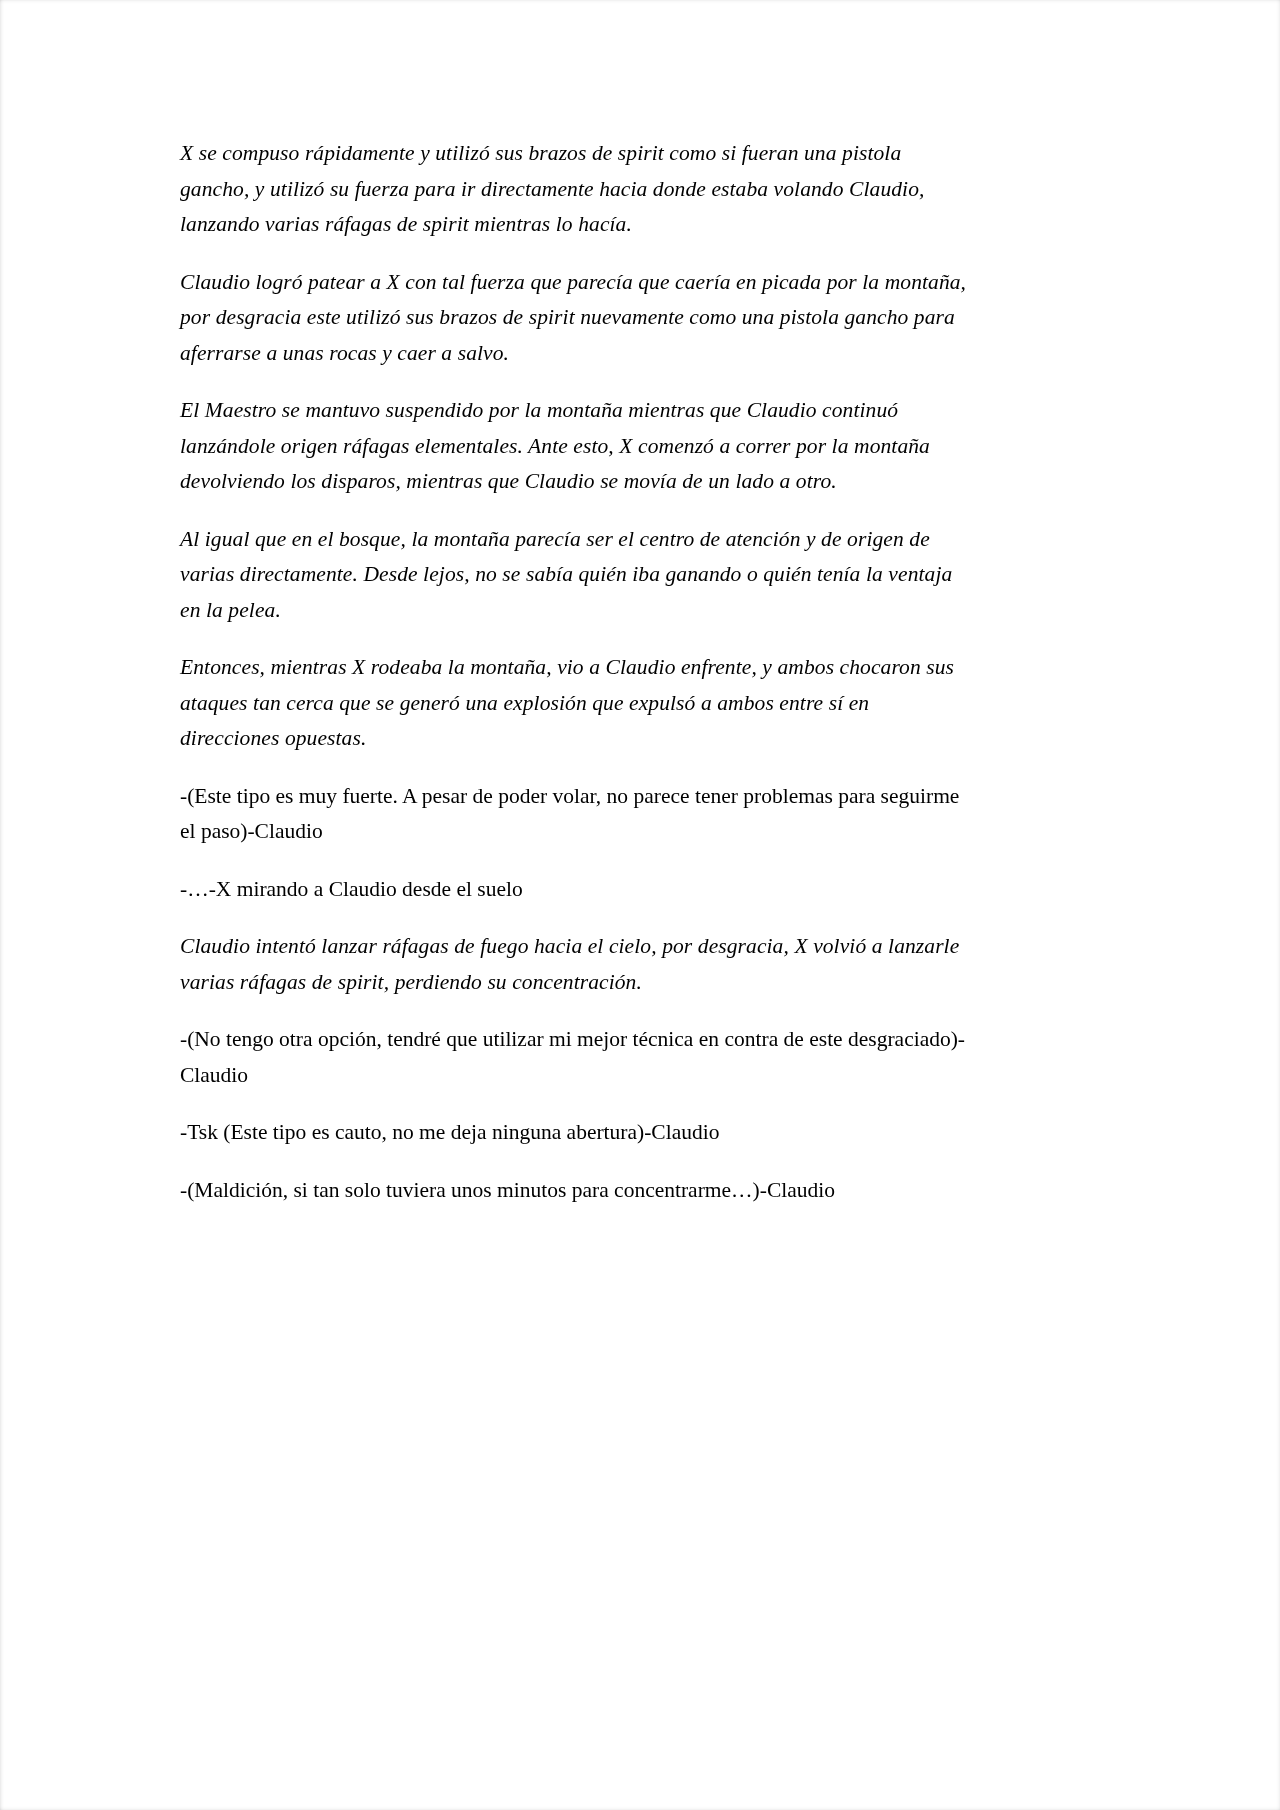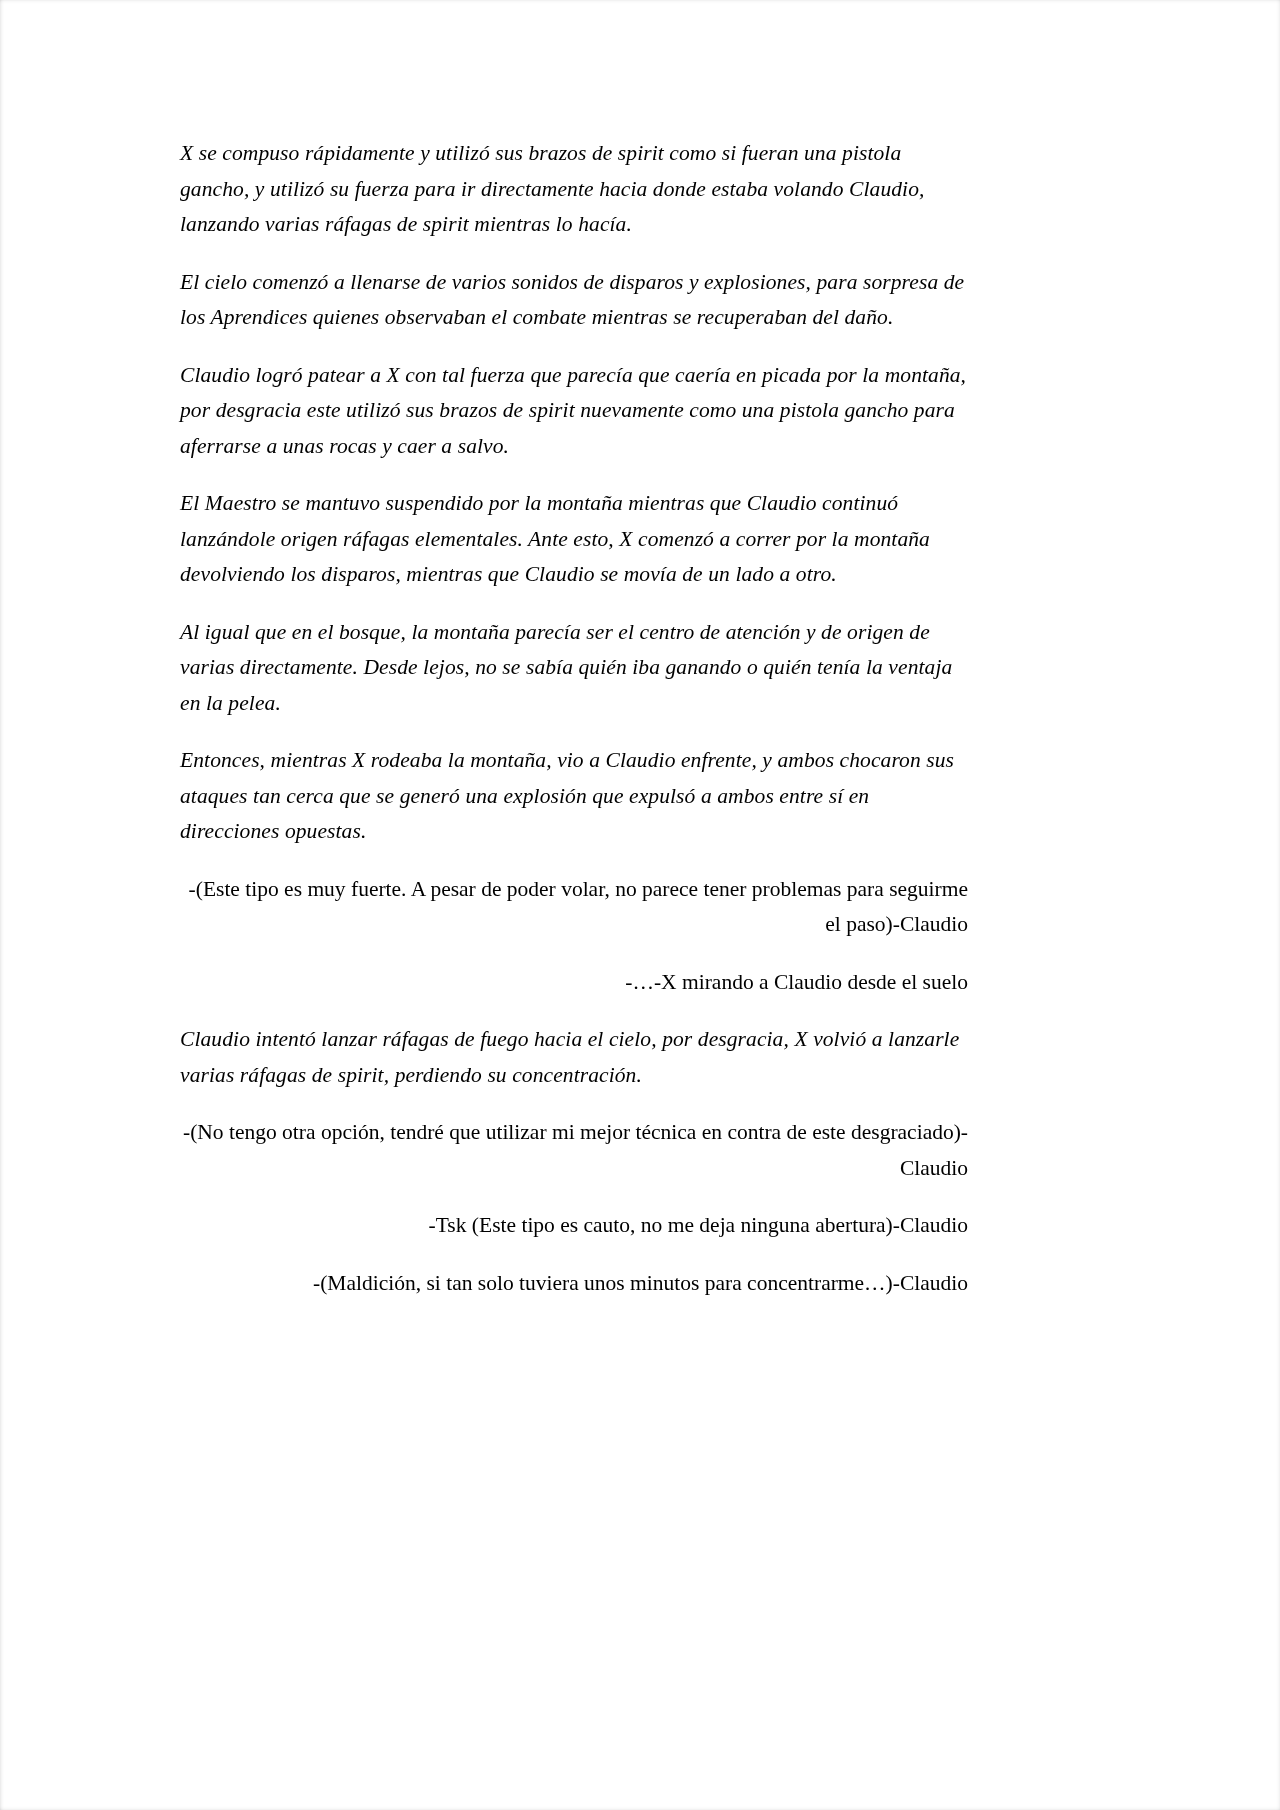--- a/index.html
+++ b/index.html
@@ -56,35 +56,33 @@
   }
 
   p.narration {
     font-style: italic;
     letter-spacing: 0.1px;
   }
 
   p.dialogue {
     font-style: normal;
     letter-spacing: 0.0px;
-    text-align: right;
   }
 
   p.para:last-child {
     margin-bottom: 0;
   }
 </style>
 </head>
 <body>
 
 <div class="page">
   <div class="content">
 
     <p class="para narration">X se compuso rápidamente y utilizó sus brazos de spirit como si fueran una pistola gancho, y utilizó su fuerza para ir directamente hacia donde estaba volando Claudio, lanzando varias ráfagas de spirit mientras lo hacía.</p>
-    <p class="para narration">El cielo comenzó a llenarse de varios sonidos de disparos y explosiones, para sorpresa de los Aprendices quienes observaban el combate mientras se recuperaban del daño.</p>
     <p class="para narration">Claudio logró patear a X con tal fuerza que parecía que caería en picada por la montaña, por desgracia este utilizó sus brazos de spirit nuevamente como una pistola gancho para aferrarse a unas rocas y caer a salvo.</p>
     <p class="para narration">El Maestro se mantuvo suspendido por la montaña mientras que Claudio continuó lanzándole origen ráfagas elementales. Ante esto, X comenzó a correr por la montaña devolviendo los disparos, mientras que Claudio se movía de un lado a otro.</p>
     <p class="para narration">Al igual que en el bosque, la montaña parecía ser el centro de atención y de origen de varias directamente. Desde lejos, no se sabía quién iba ganando o quién tenía la ventaja en la pelea.</p>
     <p class="para narration">Entonces, mientras X rodeaba la montaña, vio a Claudio enfrente, y ambos chocaron sus ataques tan cerca que se generó una explosión que expulsó a ambos entre sí en direcciones opuestas.</p>
     <p class="para dialogue">-(Este tipo es muy fuerte. A pesar de poder volar, no parece tener problemas para seguirme el paso)-Claudio</p>
     <p class="para dialogue">-…-X mirando a Claudio desde el suelo</p>
     <p class="para narration">Claudio intentó lanzar ráfagas de fuego hacia el cielo, por desgracia, X volvió a lanzarle varias ráfagas de spirit, perdiendo su concentración.</p>
     <p class="para dialogue">-(No tengo otra opción, tendré que utilizar mi mejor técnica en contra de este desgraciado)-Claudio</p>
     <p class="para dialogue">-Tsk (Este tipo es cauto, no me deja ninguna abertura)-Claudio</p>
     <p class="para dialogue">-(Maldición, si tan solo tuviera unos minutos para concentrarme…)-Claudio</p>

